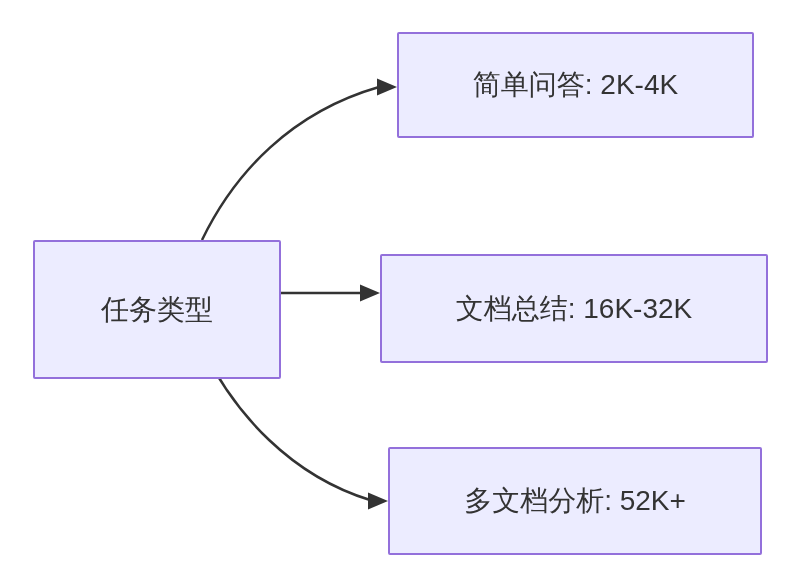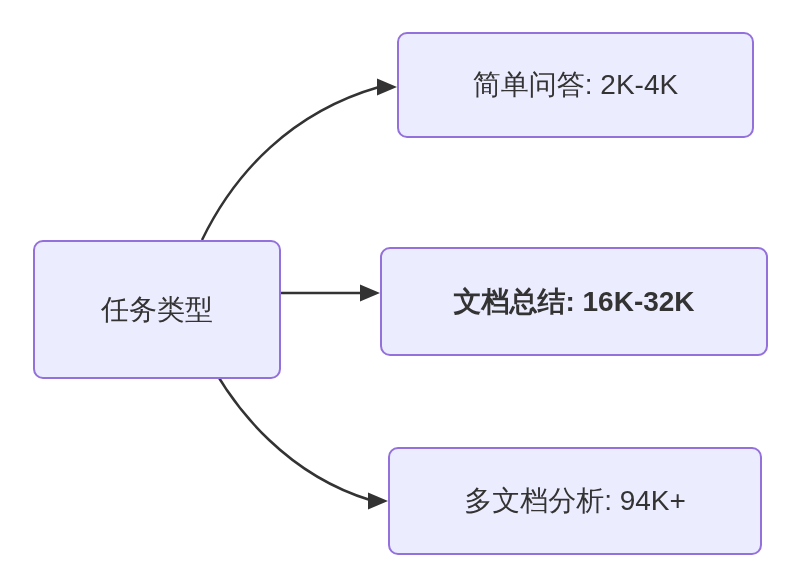--- a/index.html
+++ b/index.html
@@ -21,32 +21,32 @@
     top: 0;
     width: 787px;
     height: 572px;
     pointer-events: none;
   }
   .node {
     position: absolute;
     box-sizing: border-box;
     background: #ECECFF;
     border: 2.5px solid #9370DB;
-    border-radius: 10px;
+    border-radius: 2px;
     display: flex;
     align-items: center;
     justify-content: center;
     color: #333333;
     font-size: 28px;
     line-height: 1.2;
     white-space: nowrap;
   }
   .node-root { left: 33px;  top: 240px; width: 248px; height: 139px; }
   .node-c1   { left: 397px; top: 32px;  width: 357px; height: 106px; }
-  .node-c2   { left: 380px; top: 247px; width: 388px; height: 109px; font-weight: bold; }
+  .node-c2   { left: 380px; top: 254px; width: 388px; height: 109px; }
   .node-c3   { left: 388px; top: 447px; width: 374px; height: 108px; }
   .edge-path {
     fill: none;
     stroke: #333333;
     stroke-width: 2.5px;
   }
   .edge-arrow {
     fill: #333333;
     stroke: none;
   }
@@ -77,16 +77,16 @@
 
   <div class="node node-c1">
     <span>简单问答: 2K-4K</span>
   </div>
 
   <div class="node node-c2">
     <span>文档总结: 16K-32K</span>
   </div>
 
   <div class="node node-c3">
-    <span>多文档分析: 94K+</span>
+    <span>多文档分析: 52K+</span>
   </div>
 
 </div>
 
 </body></html>

